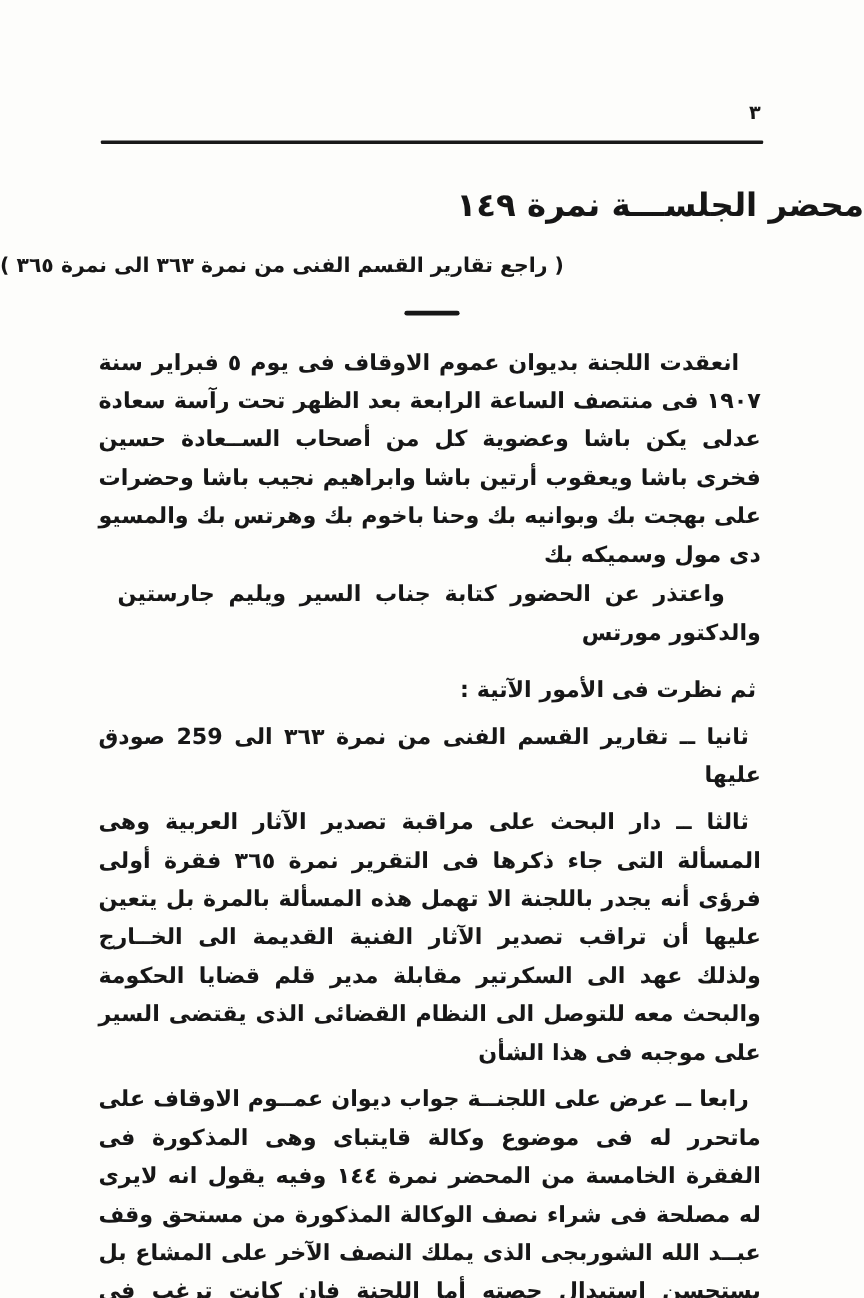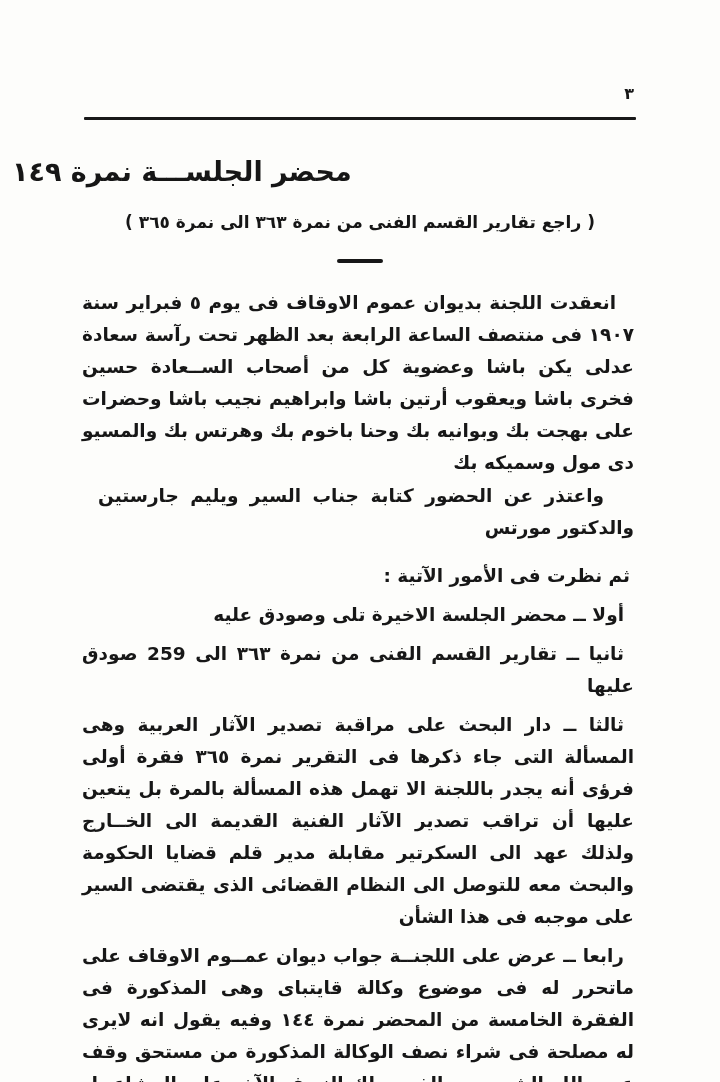--- a/index.html
+++ b/index.html
@@ -46,32 +46,31 @@
     height: 3px;
     background: #191919;
     border-radius: 1px;
   }
   
   .session-title {
     position: absolute;
     top: 156px;
     left: 0;
     right: 0;
-    text-align: left;
+    text-align: right;
     direction: rtl;
     font-size: 27px;
     font-weight: bold;
-    padding-left: 12px;
   }
   .session-subtitle {
     position: absolute;
     top: 212px;
     left: 0;
     right: 0;
-    text-align: center;
+    text-align: left;
     direction: rtl;
     font-size: 17px;
     font-weight: bold;
   }
   .section-divider {
     position: absolute;
     top: 259px;
     left: 50%;
     transform: translateX(-50%);
     width: 46px;
@@ -112,19 +111,18 @@
   <div class="session-title">محضر الجلســـة نمرة ١٤٩</div>
 
   <div class="session-subtitle">( راجع تقارير القسم الفنى من نمرة ٣٦٣ الى نمرة ٣٦٥ )</div>
 
   <div class="section-divider"></div>
 
   <div class="body-text">
     <p class="para p-opening">انعقدت اللجنة بديوان عموم الاوقاف فى يوم ٥ فبراير سنة ١٩٠٧ فى منتصف الساعة الرابعة بعد الظهر تحت رآسة سعادة عدلى يكن باشا وعضوية كل من أصحاب الســعادة حسين فخرى باشا ويعقوب أرتين باشا وابراهيم نجيب باشا وحضرات على بهجت بك وبوانيه بك وحنا باخوم بك وهرتس بك والمسيو دى مول وسميكه بك</p>
     <p class="para p-apologies">واعتذر عن الحضور كتابة جناب السير ويليم جارستين والدكتور مورتس</p>
     <p class="para p-agenda">ثم نظرت فى الأمور الآتية :</p>
-    <p class="para item">أولا ــ محضر الجلسة الاخيرة تلى وصودق عليه</p>
     <p class="para item">ثانيا ــ تقارير القسم الفنى من نمرة ٣٦٣ الى 259 صودق عليها</p>
     <p class="para item">ثالثا ــ دار البحث على مراقبة تصدير الآثار العربية وهى المسألة التى جاء ذكرها فى التقرير نمرة ٣٦٥ فقرة أولى فرؤى أنه يجدر باللجنة الا تهمل هذه المسألة بالمرة بل يتعين عليها أن تراقب تصدير الآثار الفنية القديمة الى الخــارج ولذلك عهد الى السكرتير مقابلة مدير قلم قضايا الحكومة والبحث معه للتوصل الى النظام القضائى الذى يقتضى السير على موجبه فى هذا الشأن</p>
     <p class="para item">رابعا ــ عرض على اللجنــة جواب ديوان عمــوم الاوقاف على ماتحرر له فى موضوع وكالة قايتباى وهى المذكورة فى الفقرة الخامسة من المحضر نمرة ١٤٤ وفيه يقول انه لايرى له مصلحة فى شراء نصف الوكالة المذكورة من مستحق وقف عبــد الله الشوربجى الذى يملك النصف الآخر على المشاع بل يستحسن استبدال حصته أما اللجنة فان كانت ترغب فى المحافظة على الوكالة بأكملها فالديوان</p>
   </div>
 
 </div>
 
 </body></html>

